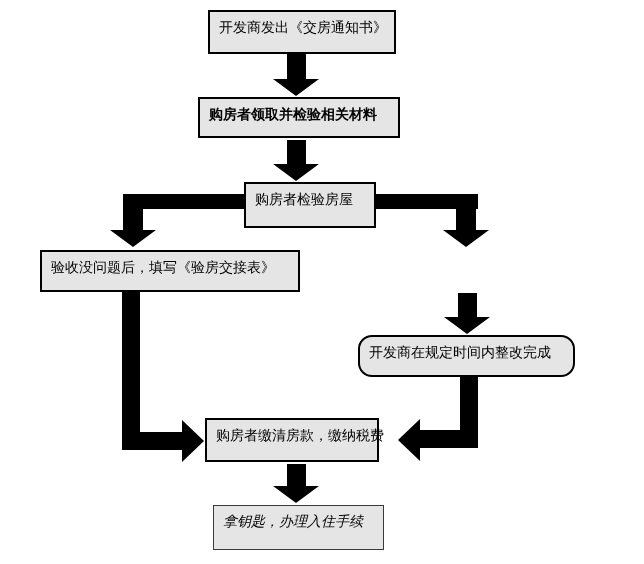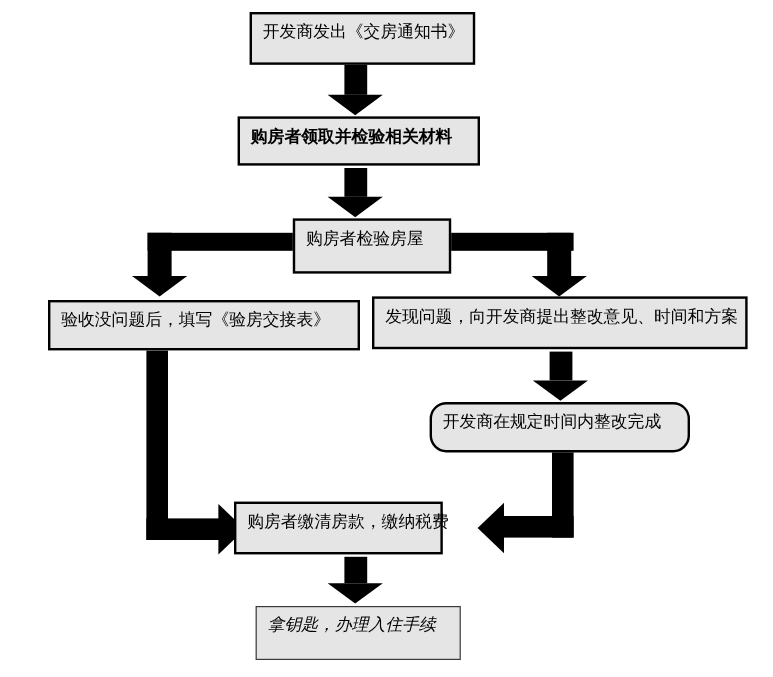--- a/index.html
+++ b/index.html
@@ -100,21 +100,20 @@
   </div>
 
   <div class="node center" style="left:208px;top:10px;width:188px;height:44px;">开发商发出《交房通知书》</div>
 
   <div class="node" style="left:198px;top:97px;width:202px;height:41px;font-weight:bold;">购房者领取并检验相关材料</div>
 
   <div class="node" style="left:244px;top:182px;width:132px;height:46px;">购房者检验房屋</div>
 
   <div class="node" style="left:20px;top:250px;width:260px;height:42px;margin-left:20px;">验收没问题后，填写《验房交接表》</div>
 
-  <div class="node" style="left:310px;top:247px;width:313px;height:44px;">发现问题，向开发商提出整改意见、时间和方案</div>
 
   <div class="node" style="left:358px;top:335px;width:217px;height:42px;border-radius:14px;">开发商在规定时间内整改完成</div>
 
-  <div class="node" style="left:195px;top:418px;width:174px;height:44px;">购房者缴清房款，缴纳税费</div>
+  <div class="node" style="left:205px;top:418px;width:174px;height:44px;">购房者缴清房款，缴纳税费</div>
 
   <div class="node thin" style="left:213px;top:505px;width:171px;height:45px;font-style:italic;">拿钥匙，办理入住手续</div>
 
 </div>
 
 </body></html>

